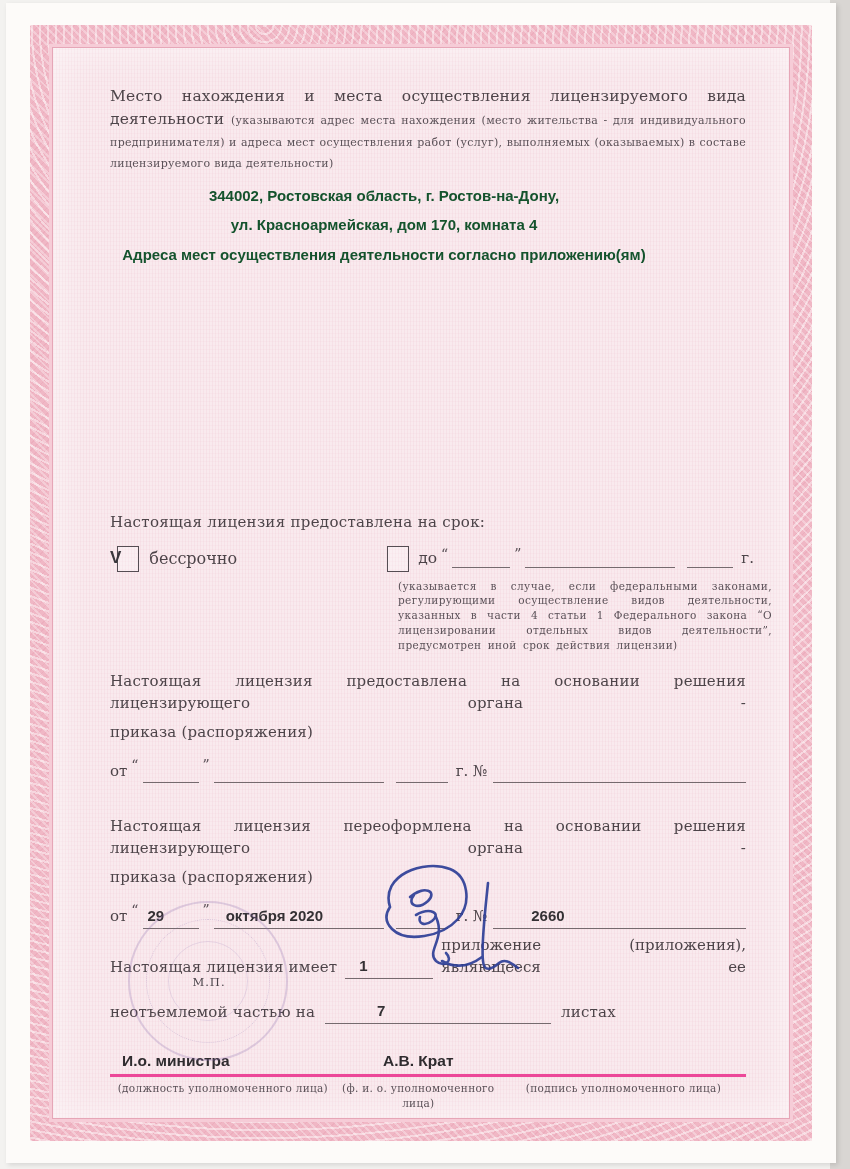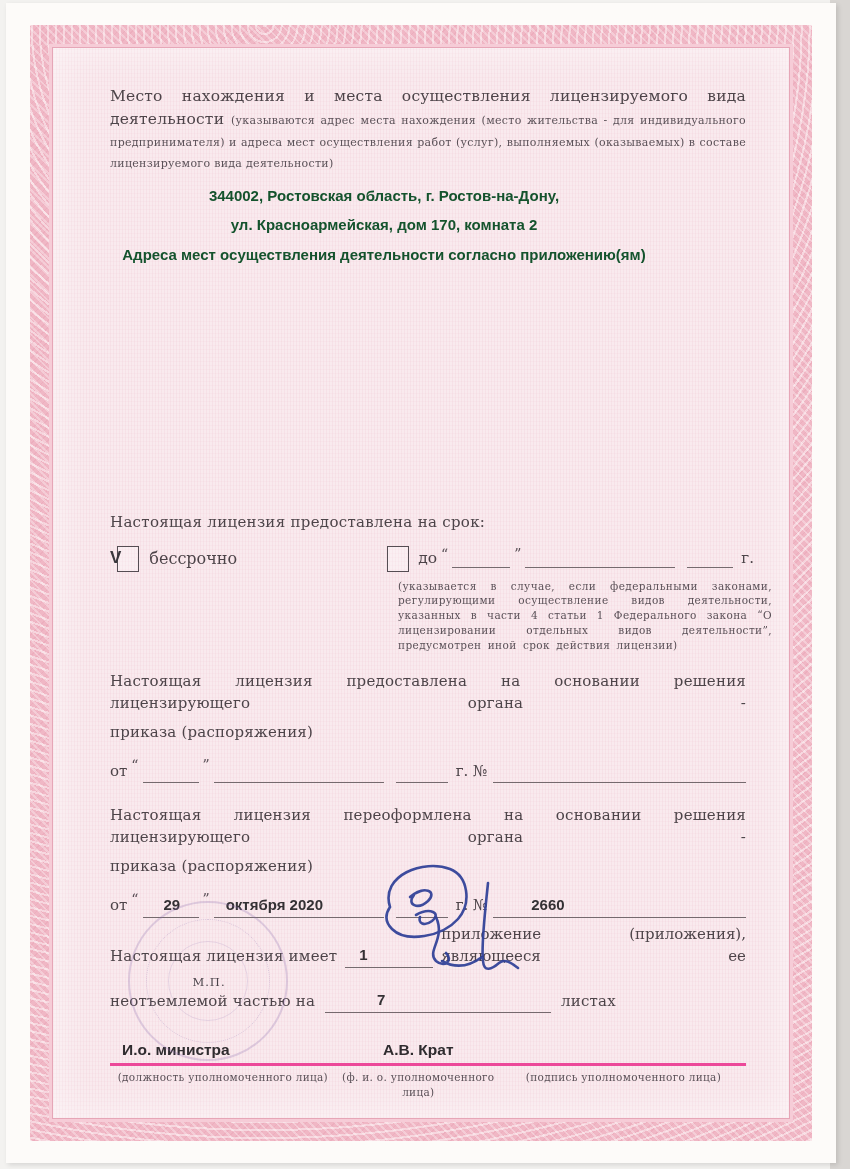--- a/index.html
+++ b/index.html
@@ -69,21 +69,21 @@
   .law-line1{ margin-top:18px; text-align:justify; text-align-last:justify; letter-spacing:0.2px; }
   .law-line2{ margin-top:7px; letter-spacing:0.2px; }
 
   .fill-row{ display:flex; align-items:flex-end; margin-top:14px; height:26px; }
   .fill-row .word{ font-size:15px; padding-bottom:1px; }
   .fill-row .q{ top:-8px; }
   .b-day{ width:56px; } .b-month{ width:170px;margin-top:48px; } .b-year{ width:52px; margin-left:12px; margin-right:8px; }
   .b-num{ flex:1; margin-left:6px; }
   .val{ position:absolute; bottom:1px; font-family:"Liberation Sans",sans-serif;
     font-weight:bold; font-size:15px; color:#343134; white-space:nowrap; }
-  .b-day .val{ left:5px;margin-left:16px; } .b-month .val{ left:12px; } .b-num .val{ left:38px; }
+  .b-day .val{ left:5px; } .b-month .val{ left:12px; } .b-num .val{ left:38px; }
 
   .att-row{ display:flex; align-items:flex-end; margin-top:26px; height:24px; }
   .att-row .word{ font-size:15px; letter-spacing:0.2px; }
   .b-count{ width:88px; margin:0 8px; } .b-sheets{ width:226px; margin:0 10px; }
   .b-count .val{ left:14px; } .b-sheets .val{ left:52px; }
   .att-after{ flex:1; text-align:justify; text-align-last:justify; font-size:15px; }
   .att-row2{ margin-top:21px; }
 
   .sig-row{ display:flex; justify-content:space-between; margin-top:26px; }
   .sig-col{ display:flex; flex-direction:column; }
@@ -115,21 +115,21 @@
   <div class="interior"></div>
 
   <div class="content">
 
     <p class="intro" style="margin:0;">
       <span class="lead">Место нахождения и места осуществления лицензируемого вида деятельности </span><span class="small-note">(указываются адрес места нахождения (место жительства - для индивидуального предпринимателя) и адреса мест осуществления работ (услуг), выполняемых (оказываемых) в составе лицензируемого вида деятельности)</span>
     </p>
 
     <div class="address">
       <div>344002, Ростовская область, г. Ростов-на-Дону,</div>
-      <div>ул. Красноармейская, дом 170, комната 2</div>
+      <div>ул. Красноармейская, дом 170, комната 4</div>
       <div>Адреса мест осуществления деятельности согласно приложению(ям)</div>
     </div>
 
     <div class="term-heading">Настоящая лицензия предоставлена на срок:</div>
 
     <div class="term-options">
       <div class="opt opt1">
         <span class="checkmark">V</span>
         <span class="cb"></span>
         <span class="lbl">бессрочно</span>
@@ -155,21 +155,21 @@
       <span class="word">от</span>
       <span class="q">“</span>
       <span class="blank b-day"></span>
       <span class="q">”</span>
       <span class="blank b-month"></span>
       <span class="blank b-year"></span>
       <span class="word">г. №</span>
       <span class="blank b-num"></span>
     </div>
 
-    <div class="law-line1" style="margin-top:22px;">Настоящая лицензия переоформлена на основании решения лицензирующего органа -</div>
+    <div class="law-line1" style="margin-top:33px;">Настоящая лицензия переоформлена на основании решения лицензирующего органа -</div>
     <div class="law-line2">приказа (распоряжения)</div>
 
     <div class="fill-row">
       <span class="word">от</span>
       <span class="q">“</span>
       <span class="blank b-day">
         <span class="val">29</span>
       </span>
       <span class="q">”</span>
       <span class="blank b-month">

